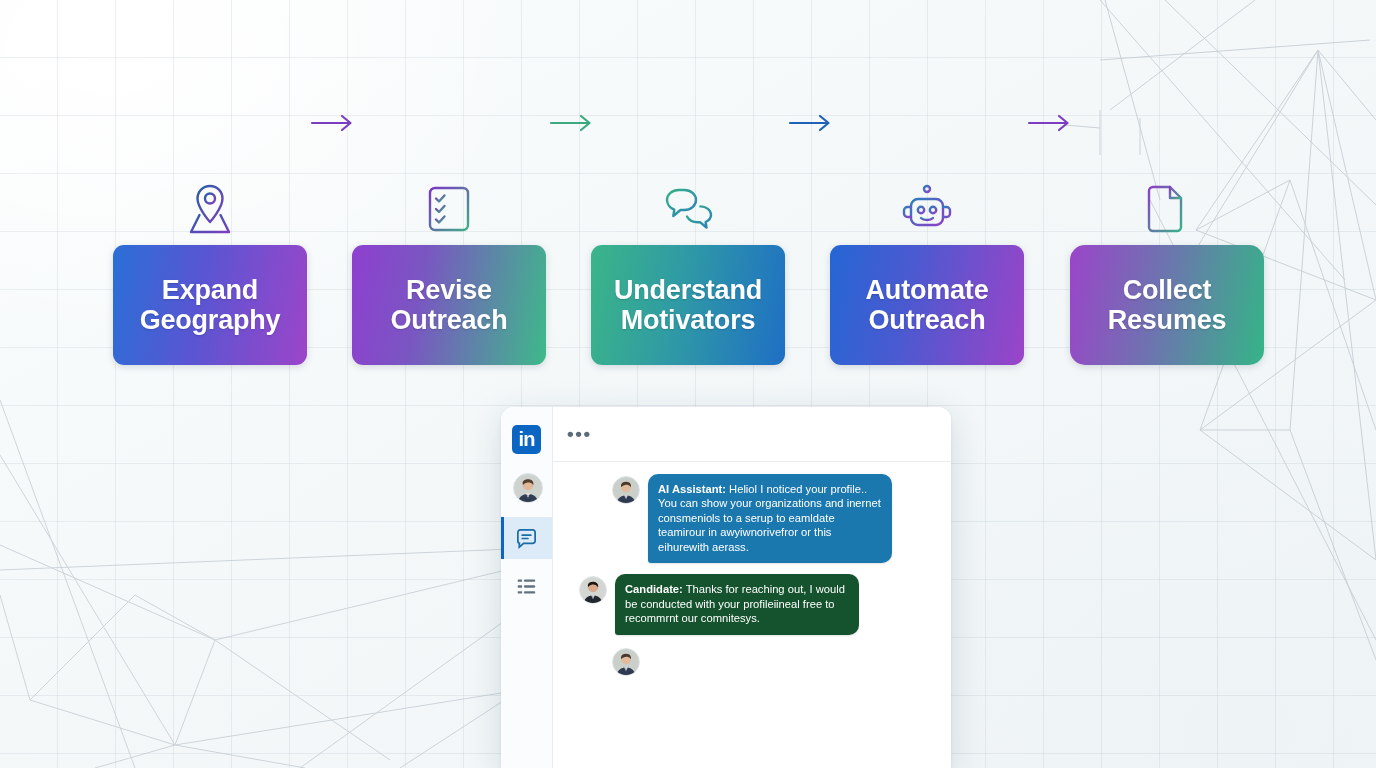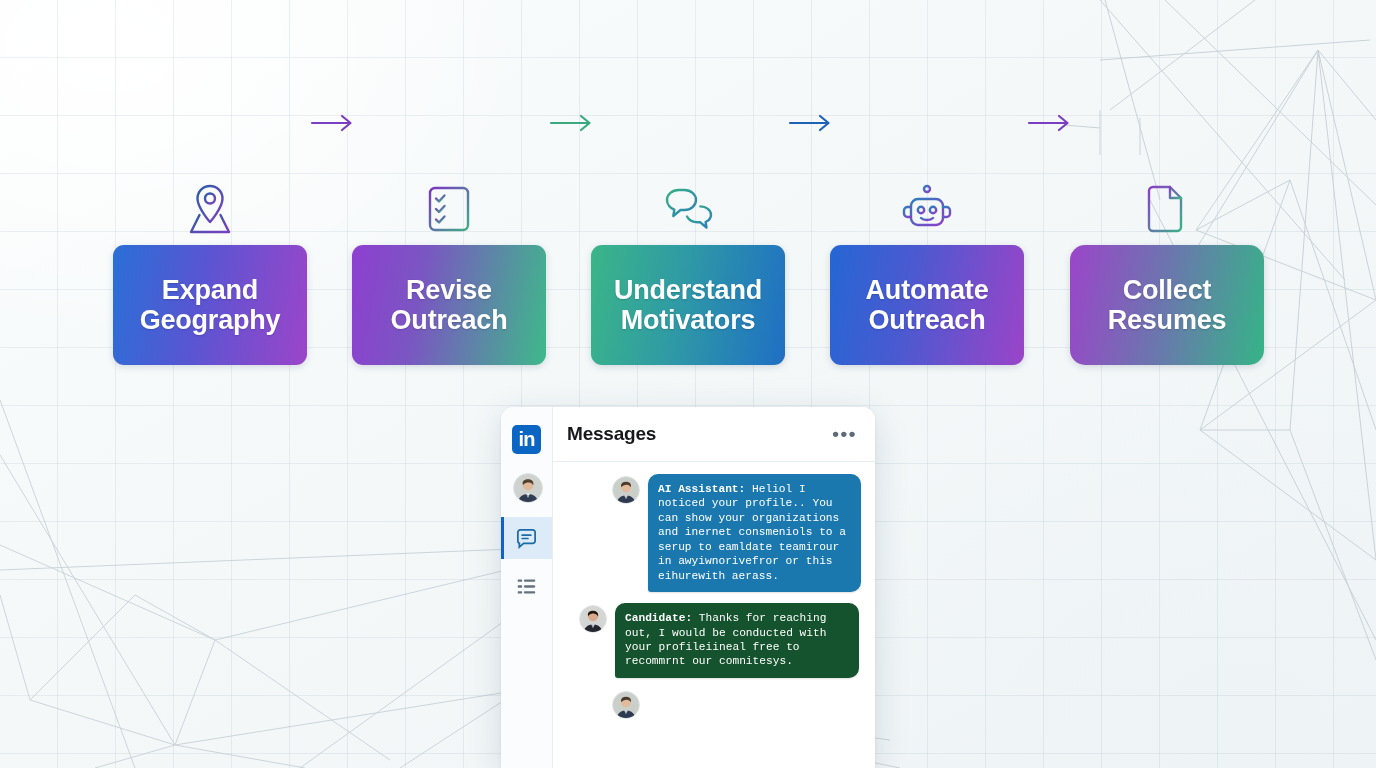--- a/index.html
+++ b/index.html
@@ -48,21 +48,21 @@
     color:#ffffff;
     font-size:27px;font-weight:bold;line-height:1.13;
     text-align:center;letter-spacing:-0.2px;
     text-shadow:0 1px 2px rgba(0,0,0,0.17);
     white-space:pre-line;
   }
   .arrow{position:absolute;top:112px;width:54px;height:22px;}
   
   #li-panel{
     position:absolute;left:501px;top:407px;
-    width:374px;height:361px;
+    width:450px;height:361px;
     background:#ffffff;
     border-radius:13px 13px 0 0;
     box-shadow:0 8px 34px rgba(35,60,90,0.15), 0 1px 3px rgba(35,60,90,0.10);
     overflow:hidden;
     display:flex;
   }
   #li-rail{
     width:51px;flex:0 0 51px;height:100%;
     background:#fbfcfd;
     border-right:1px solid #e8edf1;
@@ -102,21 +102,20 @@
     font-size:19px;font-weight:bold;color:#16181b;flex:1;letter-spacing:-0.2px;
   }
   #li-more{
     color:#5d6a77;font-size:19px;font-weight:bold;letter-spacing:1.6px;line-height:8px;
     cursor:pointer;
   }
   #li-thread{
     flex:1;padding:12px 14px 0 14px;overflow:hidden;
     display:flex;flex-direction:column;gap:11px;
     background:#fff;
-    font-family:Liberation Mono, monospace;
   }
   .msg{display:flex;gap:8px;align-items:flex-start;}
   .msg.assistant{padding-left:45px;}
   .msg.candidate{padding-left:12px;}
   .msg-avatar{
     width:26px;height:26px;flex:0 0 26px;border-radius:50%;
     overflow:hidden;border:1px solid #dde3e8;margin-top:2px;
   }
   .bubble{
     border-radius:10px;
@@ -348,21 +347,20 @@
           <rect x="9" y="10.7" width="13" height="2.6" rx="1.2"></rect>
           <rect x="2" y="17.4" width="5" height="2.6" rx="0.6"></rect>
           <rect x="9" y="17.4" width="13" height="2.6" rx="1.2"></rect>
         </g>
       </svg>
     </div>
   </div>
 
   <div id="li-main">
     <div id="li-header">
-      <div id="li-title">Messages</div>
       <div id="li-more">•••</div>
     </div>
 
     <div id="li-thread">
 
       <div class="msg assistant">
         <div class="msg-avatar">
           <svg width="26" height="26" viewBox="0 0 28 28">
             <rect width="28" height="28" fill="#cbcfca"></rect>
             <circle cx="14" cy="11" r="5.4" fill="#e2bb9c"></circle>

